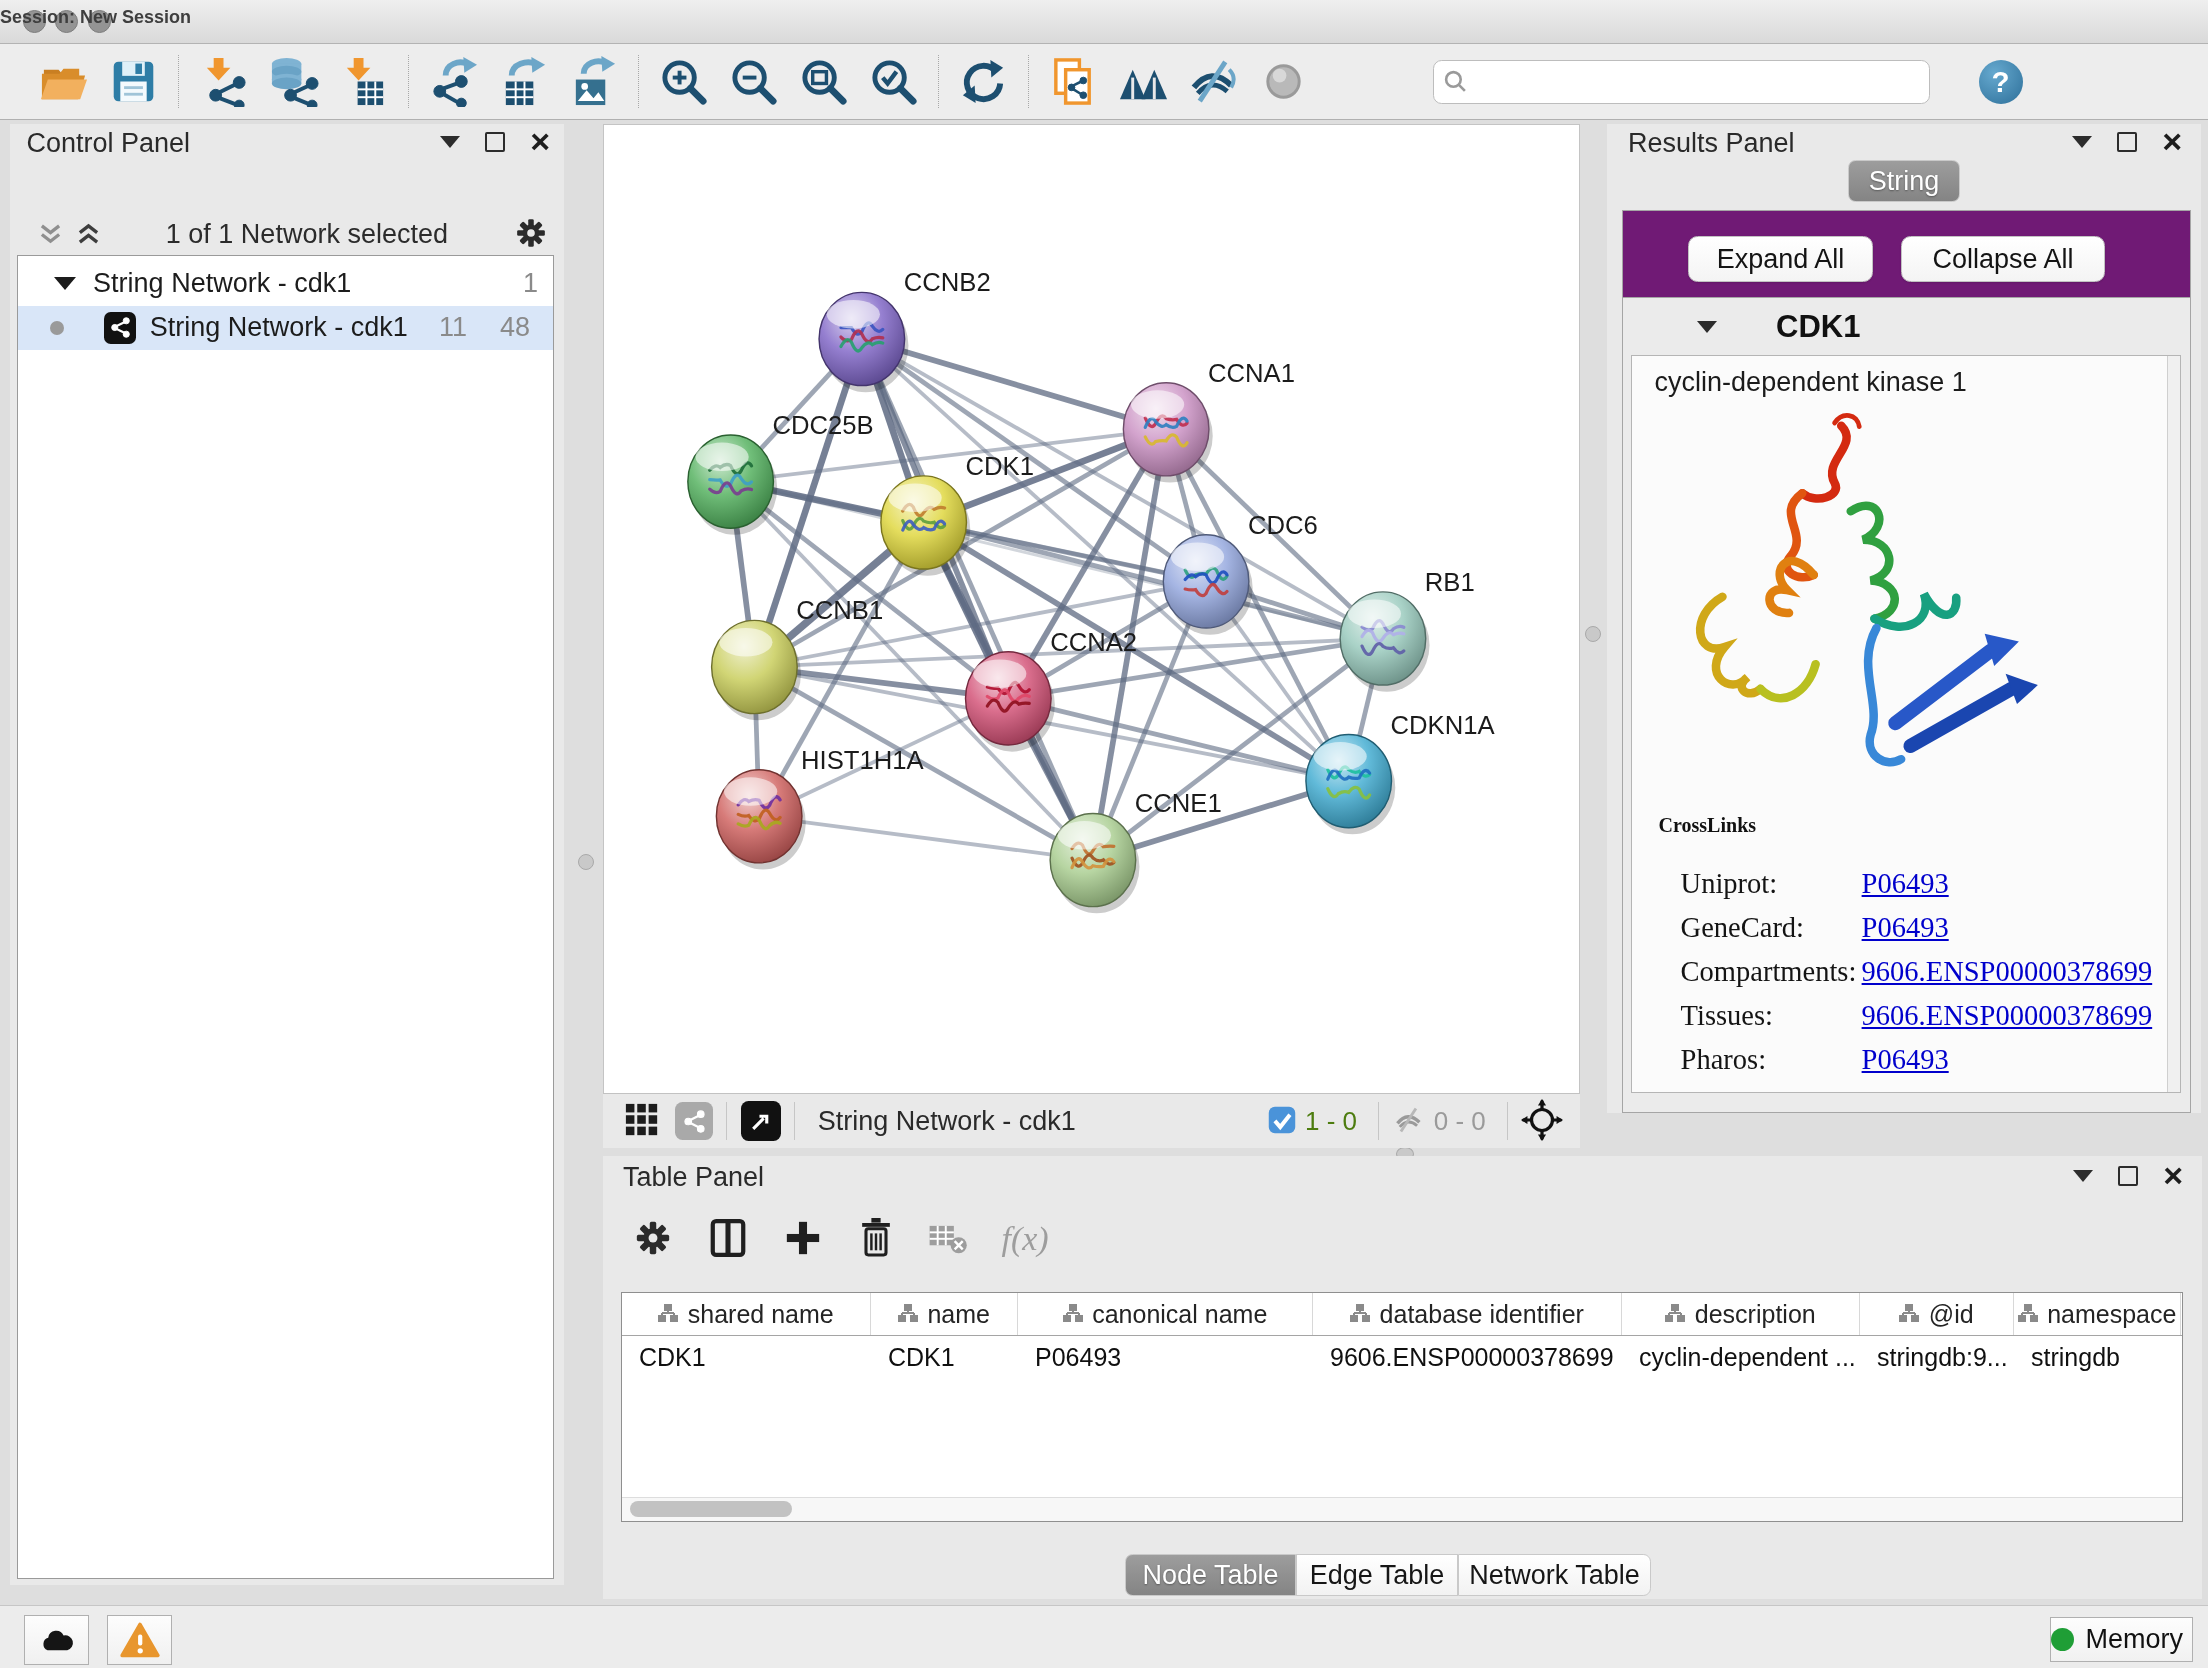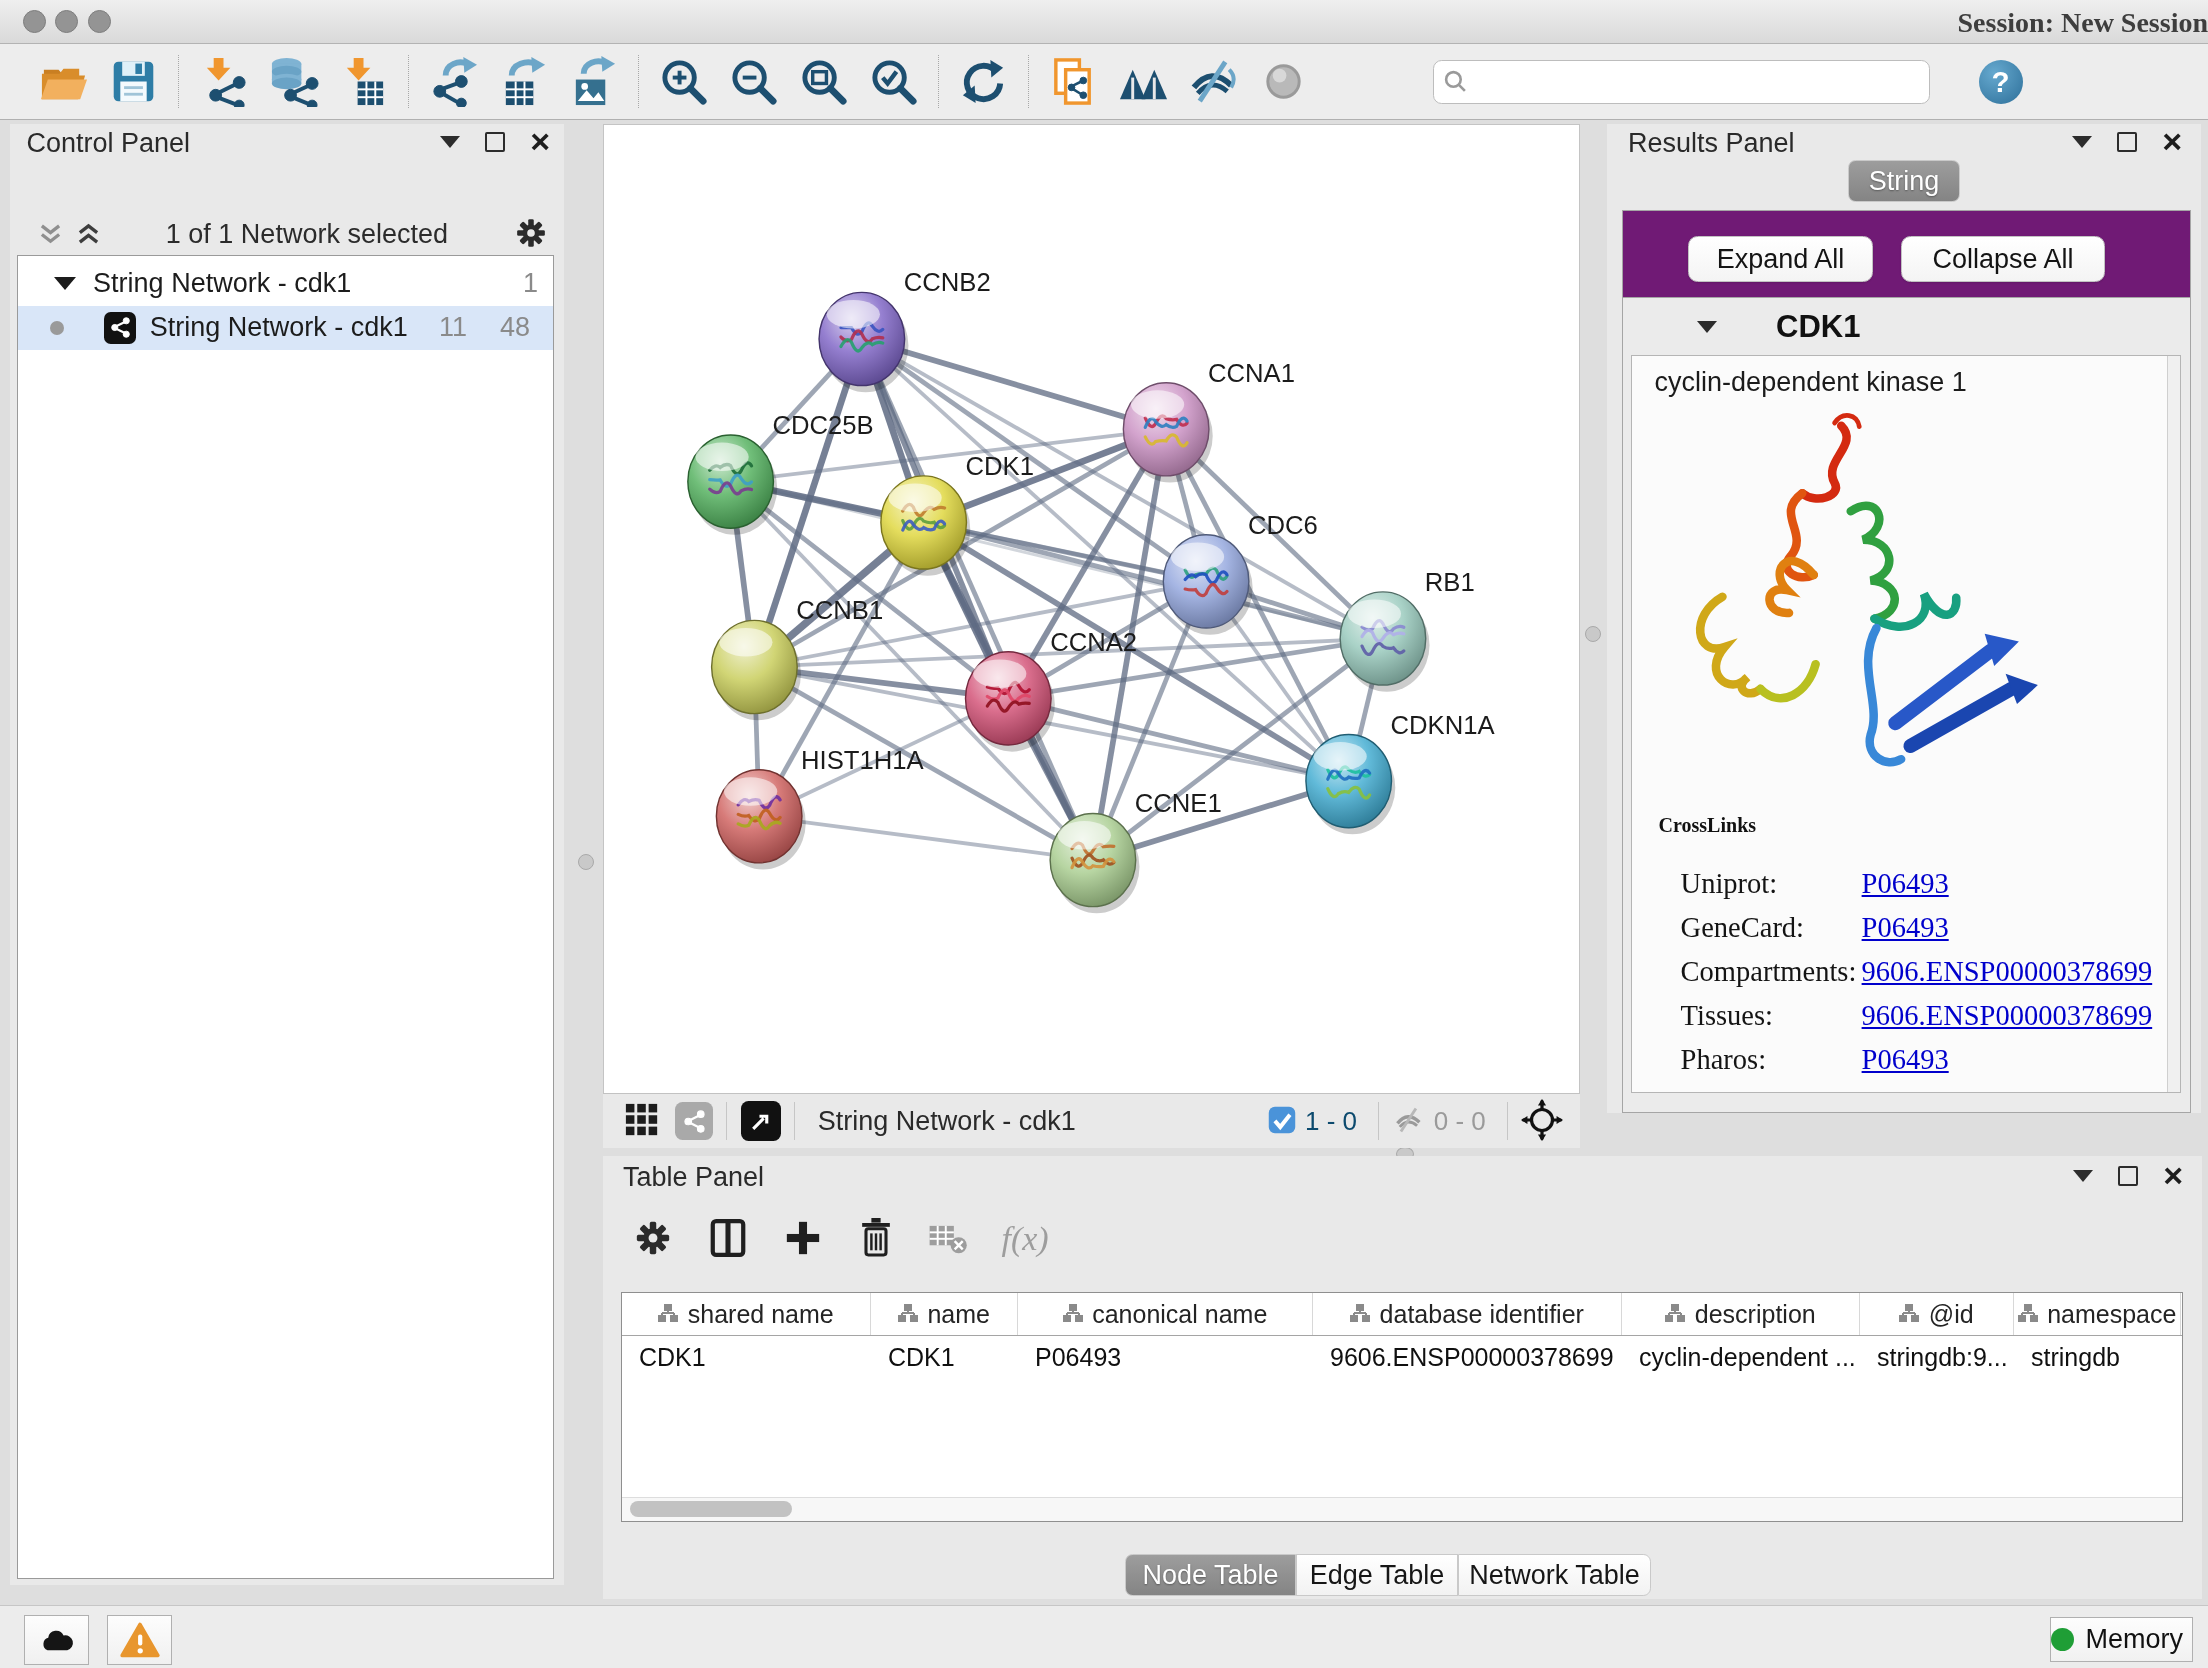--- a/index.html
+++ b/index.html
@@ -2,21 +2,21 @@
 <html style="font-size:15px"><head>
 <meta charset="utf-8">
 <style>
   html,body{margin:0;padding:0;background:#ffffff;}
   body{font-family:"Liberation Sans",sans-serif;-webkit-font-smoothing:antialiased;}
   .app{position:relative;width:2208px;height:1668px;background:#dedede;overflow:hidden;}
   .abs{position:absolute;}
   
   .titlebar{left:0;top:0;width:2208px;height:43px;background:linear-gradient(#efefef,#d9d9d9);border-bottom:1px solid #b3b3b3;}
   .tl{width:21px;height:21px;border-radius:50%;background:#949494;border:1px solid #7e7e7e;top:9.5px;}
-  .title-text{width:100%;text-align:right;top:6.7px;font-size:28px;font-weight:600;color:#3e3e3e;font-family:Liberation Serif, serif;}
+  .title-text{width:100%;text-align:left;top:6.7px;font-size:18px;font-weight:600;color:#3e3e3e;}
   
   .toolbar{left:0;top:44px;width:2208px;height:76px;background:#ededed;border-bottom:1px solid #b0b0b0;display:flex;align-items:center;padding-left:28.5px;box-sizing:border-box;}
   .tbtn{width:70px;height:61px;display:flex;align-items:center;justify-content:center;flex:0 0 auto;}
   .tsep{width:0;height:53px;border-left:1.9px dotted #a8a8a8;margin:0 9.5px;flex:0 0 auto;}
   .searchbox{width:476px;height:42px;background:#ffffff;border:1.9px solid #bdbdbd;border-radius:8.6px;display:flex;align-items:center;padding:0 9.5px;margin-left:114px;flex:0 0 auto;}
   .searchbox input{border:none;outline:none;flex:1;font-size:26px;font-family:"Liberation Sans",sans-serif;color:#333;background:transparent;}
   .helpbtn{width:44px;height:44px;border-radius:50%;background:radial-gradient(circle at 35% 30%,#66a9cf,#2d6f99);color:#fff;font-size:29.5px;font-weight:bold;display:flex;align-items:center;justify-content:center;margin-left:49px;flex:0 0 auto;}
   
   .panel-title{font-size:27px;color:#2a2a2a;}
   .winctl{display:flex;align-items:center;gap:25px;}
@@ -35,21 +35,21 @@
   .treebox{left:7.6px;top:131px;width:537px;height:1324px;background:#ffffff;border:1.9px solid #9a9a9a;box-sizing:border-box;}
   .trow{position:relative;height:44px;display:flex;align-items:center;font-size:27px;color:#1c1c1c;}
   .trow.sel{background:#d9e6f8;}
   .tcount{color:#8a8a8a;}
   .share-badge{width:32px;height:32px;background:#111;border-radius:6.7px;display:flex;align-items:center;justify-content:center;}
   
   .netcanvas{left:603px;top:124px;width:975px;height:968px;background:#ffffff;border:1px solid #c4c4c4;box-sizing:content-box;}
   .nettoolbar{left:603px;top:1093px;width:977px;height:54px;background:#e9e9e9;border-top:1px solid #c2c2c2;display:flex;align-items:center;}
   .ntsep{width:0;height:38px;border-left:1px solid #c6c6c6;margin:0 13.3px;}
   .nt-title{font-size:27px;color:#2a2a2a;margin-left:9.5px;flex:1;}
-  .nt-count{font-size:26px;color:#0c4a6e;margin:0 7.6px;}
+  .nt-count{font-size:26px;color:#4d7c0f;margin:0 7.6px;}
   .splitdot{width:14.3px;height:14.3px;border-radius:50%;background:#c9c9c9;border:1px solid #a9a9a9;}
   
   .rpanel{left:1607px;top:124px;width:594px;height:989px;background:#e9e9e9;}
   .rtab{left:241px;top:36px;width:112px;border-radius:7.6px;}
   .rbox1{left:15px;top:86px;width:569px;height:88px;background:#701a75;border:1px solid #a5a5a5;box-sizing:border-box;}
   .rbtn{position:absolute;top:25px;height:44px;background:linear-gradient(#ffffff,#f4f4f4);border:1px solid #c2c2c2;border-radius:9.5px;font-size:27px;color:#141414;display:flex;align-items:center;justify-content:center;box-shadow:0 1px 1.9px rgba(0,0,0,.12);}
   .rbox2{left:15px;top:173px;width:569px;height:816px;background:#ebebeb;border:1px solid #a5a5a5;box-sizing:border-box;}
   .rsechead{position:absolute;left:0;top:3.8px;width:100%;height:51px;display:flex;align-items:center;}
   .rgene{font-size:31px;font-weight:bold;color:#111;margin-left:59px;}
   .rinner{position:absolute;left:7.6px;top:57px;width:550px;height:738px;background:#fbfbfb;border:1px solid #b5b5b5;box-sizing:border-box;}

